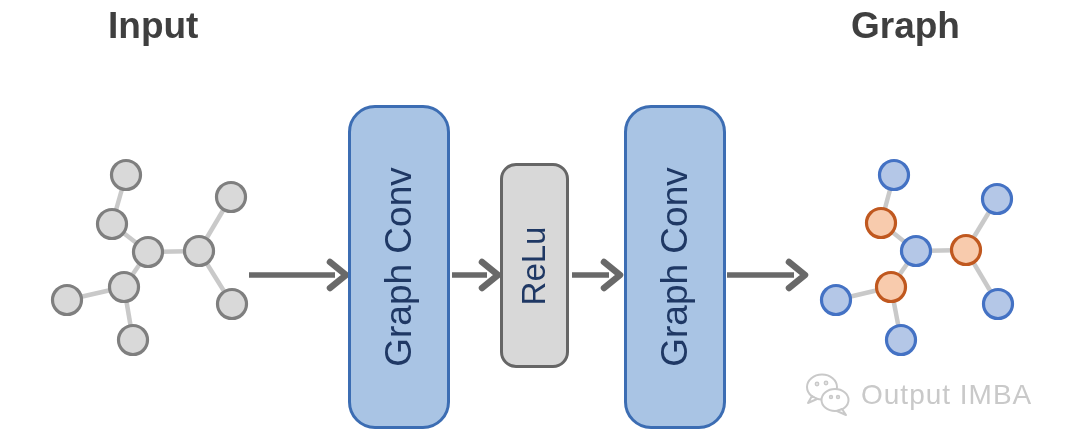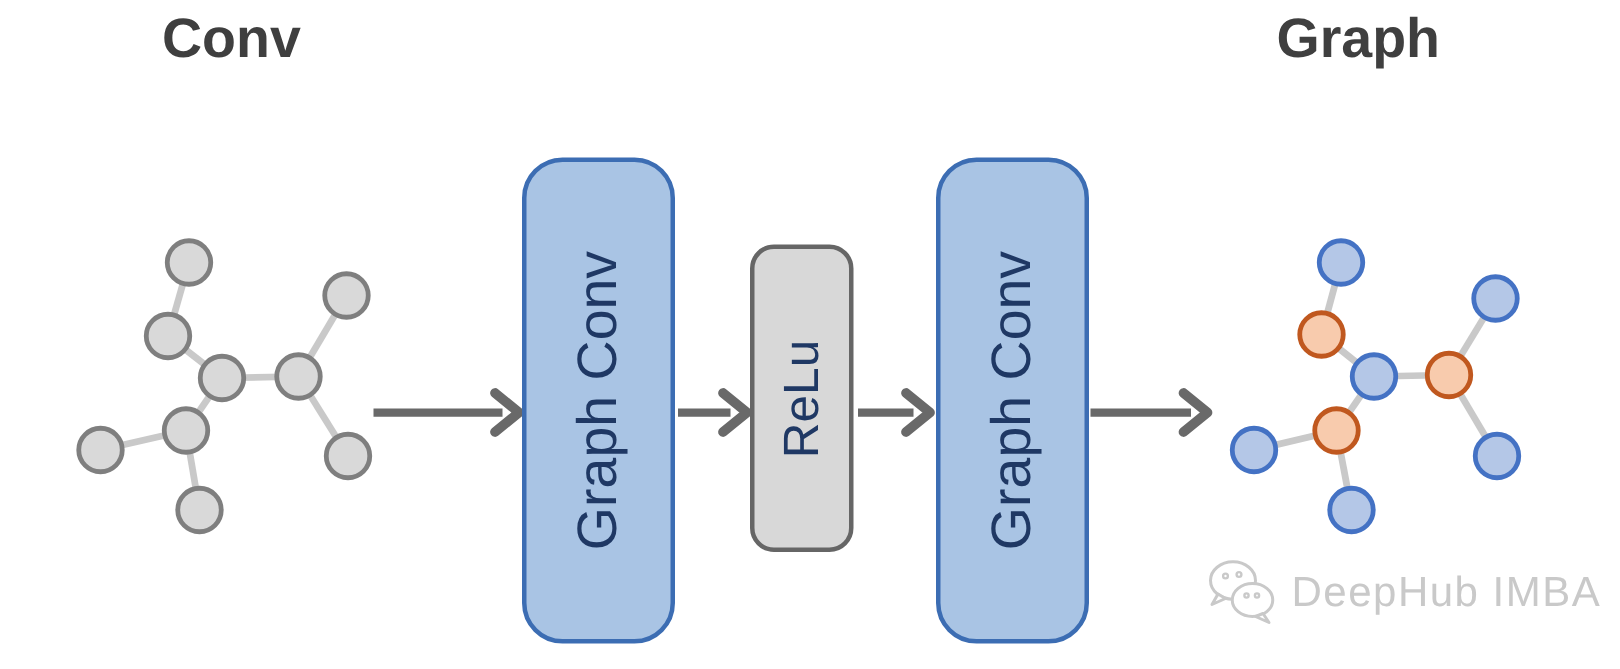--- a/index.html
+++ b/index.html
@@ -73,21 +73,21 @@
     letter-spacing: 1px;
     white-space: nowrap;
     text-shadow: 1px 1px 0 #ffffff;
   }
 </style>
 </head>
 <body>
 
 <div class="canvas">
 
-  <div class="title title-input">Conv</div>
+  <div class="title title-input">Input</div>
   <div class="title title-output">Graph</div>
 
   <svg id="diagram-svg" width="1080" height="446" viewBox="0 0 1080 446">
       <line x1="126" y1="175" x2="112" y2="224" stroke="#c9c9c9" stroke-width="4.5"></line>
       <line x1="112" y1="224" x2="148" y2="252" stroke="#c9c9c9" stroke-width="4.5"></line>
       <line x1="148" y1="252" x2="199" y2="251" stroke="#c9c9c9" stroke-width="4.5"></line>
       <line x1="199" y1="251" x2="231" y2="197" stroke="#c9c9c9" stroke-width="4.5"></line>
       <line x1="199" y1="251" x2="232" y2="304" stroke="#c9c9c9" stroke-width="4.5"></line>
       <line x1="148" y1="252" x2="124" y2="287" stroke="#c9c9c9" stroke-width="4.5"></line>
       <line x1="124" y1="287" x2="67" y2="300" stroke="#c9c9c9" stroke-width="4.5"></line>
@@ -148,16 +148,16 @@
         <ellipse cx="34" cy="30" rx="13.5" ry="11"></ellipse>
         <path d="M41 39 L45 45 L36 41 Z" stroke-linejoin="round"></path>
       </g>
       <g fill="none" stroke="#c9c9c9" stroke-width="1.6">
         <circle cx="16" cy="14" r="1.6"></circle>
         <circle cx="25" cy="13" r="1.6"></circle>
         <circle cx="30" cy="27" r="1.4"></circle>
         <circle cx="37" cy="27" r="1.4"></circle>
       </g>
     </svg>
-    <span class="wm-text">DeepHub IMBA</span>
+    <span class="wm-text">Output IMBA</span>
   </div>
 
 </div>
 
 </body></html>

